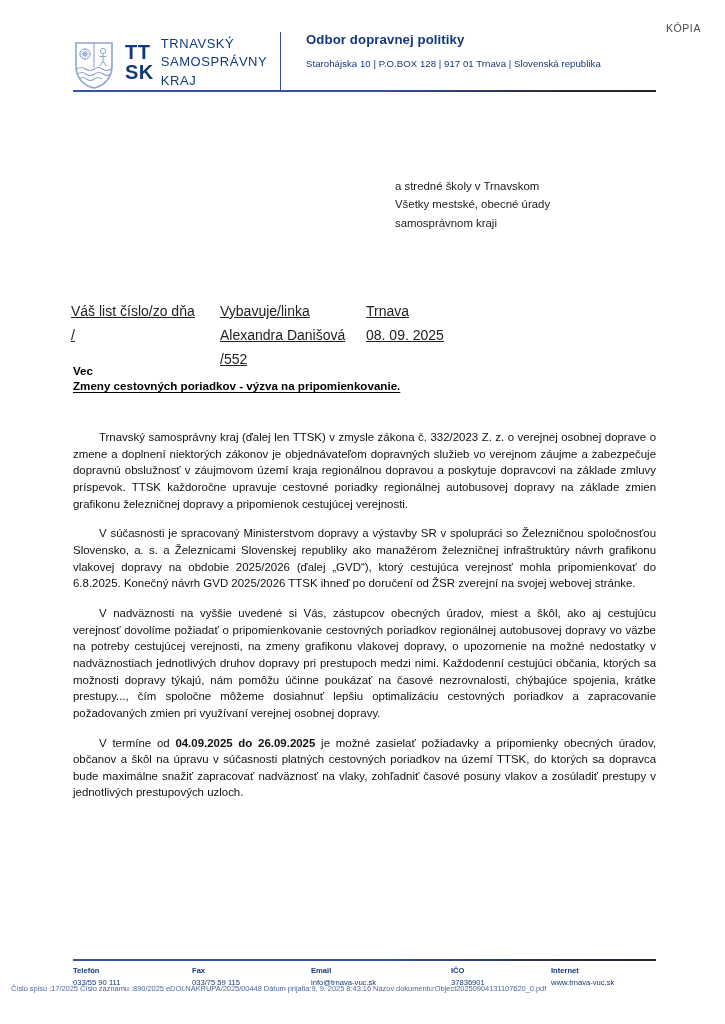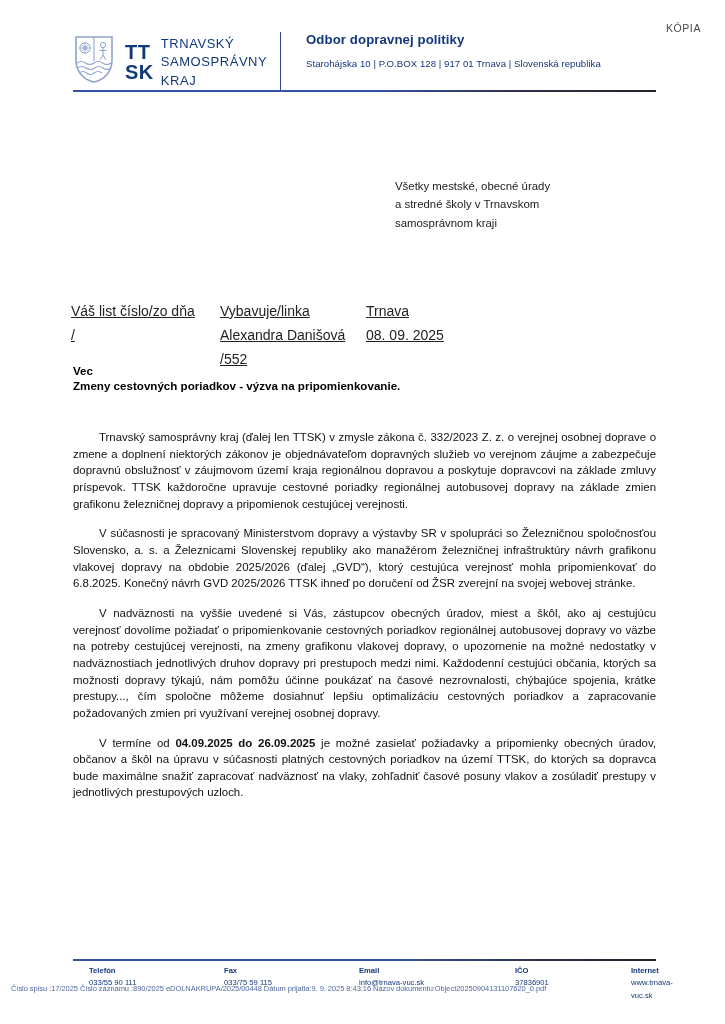--- a/index.html
+++ b/index.html
@@ -38,21 +38,21 @@
   .letterhead {
     position: absolute;
     top: 32px;
     left: 73px;
     width: 583px;
     display: flex;
     align-items: flex-start;
   }
   .brand {
     display: flex;
-    align-items: flex-start;
+    align-items: flex-end;
     width: 207px;
     flex: 0 0 207px;
     padding-top: 2px;
   }
   .crest {
     width: 42px;
     height: 50px;
     flex: 0 0 42px;
     margin-right: 10px;
   }
@@ -149,20 +149,21 @@
   .subject-label {
     font-size: 11.6px;
     font-weight: bold;
     color: #000;
     margin-bottom: 2px;
   }
   .subject-text {
     font-size: 11.6px;
     font-weight: bold;
     color: #000;
+    text-decoration: underline;
     text-underline-offset: 2px;
   }
 
   
   .body-copy {
     position: absolute;
     top: 429px;
     left: 73px;
     width: 583px;
     font-size: 11.45px;
@@ -189,21 +190,21 @@
   .footer {
     position: absolute;
     top: 965px;
     left: 73px;
     width: 583px;
     display: flex;
     font-size: 7.6px;
     line-height: 1.62;
     color: #14387c;
   }
-  .footcol { flex: 0 0 119px; margin-left: 16px; }
+  .footcol { flex: 0 0 119px; }
   .footcol.c3 { flex: 0 0 140px; }
   .footcol.c4 { flex: 0 0 100px; }
   .footcol.c5 { flex: 1; }
   .foot-label { display: block; font-weight: bold; }
   .foot-value { display: block; }
 
   
   .stampline {
     position: absolute;
     top: 984px;
@@ -260,22 +261,22 @@
 
     <div class="dept">
       <div class="dept-title">Odbor dopravnej politiky</div>
       <div class="dept-addr">Starohájska 10 | P.O.BOX 128 | 917 01 Trnava | Slovenská republika</div>
     </div>
   </div>
 
   <div class="rule-top"></div>
 
   <div class="recipient">
+    <div>a stredné školy v Trnavskom</div>
     <div>Všetky mestské, obecné úrady</div>
-    <div>a stredné školy v Trnavskom</div>
     <div>samosprávnom kraji</div>
   </div>
 
   <div class="refrow">
     <div class="refcol-1">
       <span class="ref-label">Váš list číslo/zo dňa</span>
       <span class="ref-value">/</span>
     </div>
     <div class="refcol-3">
       <span class="ref-label">Vybavuje/linka</span>

